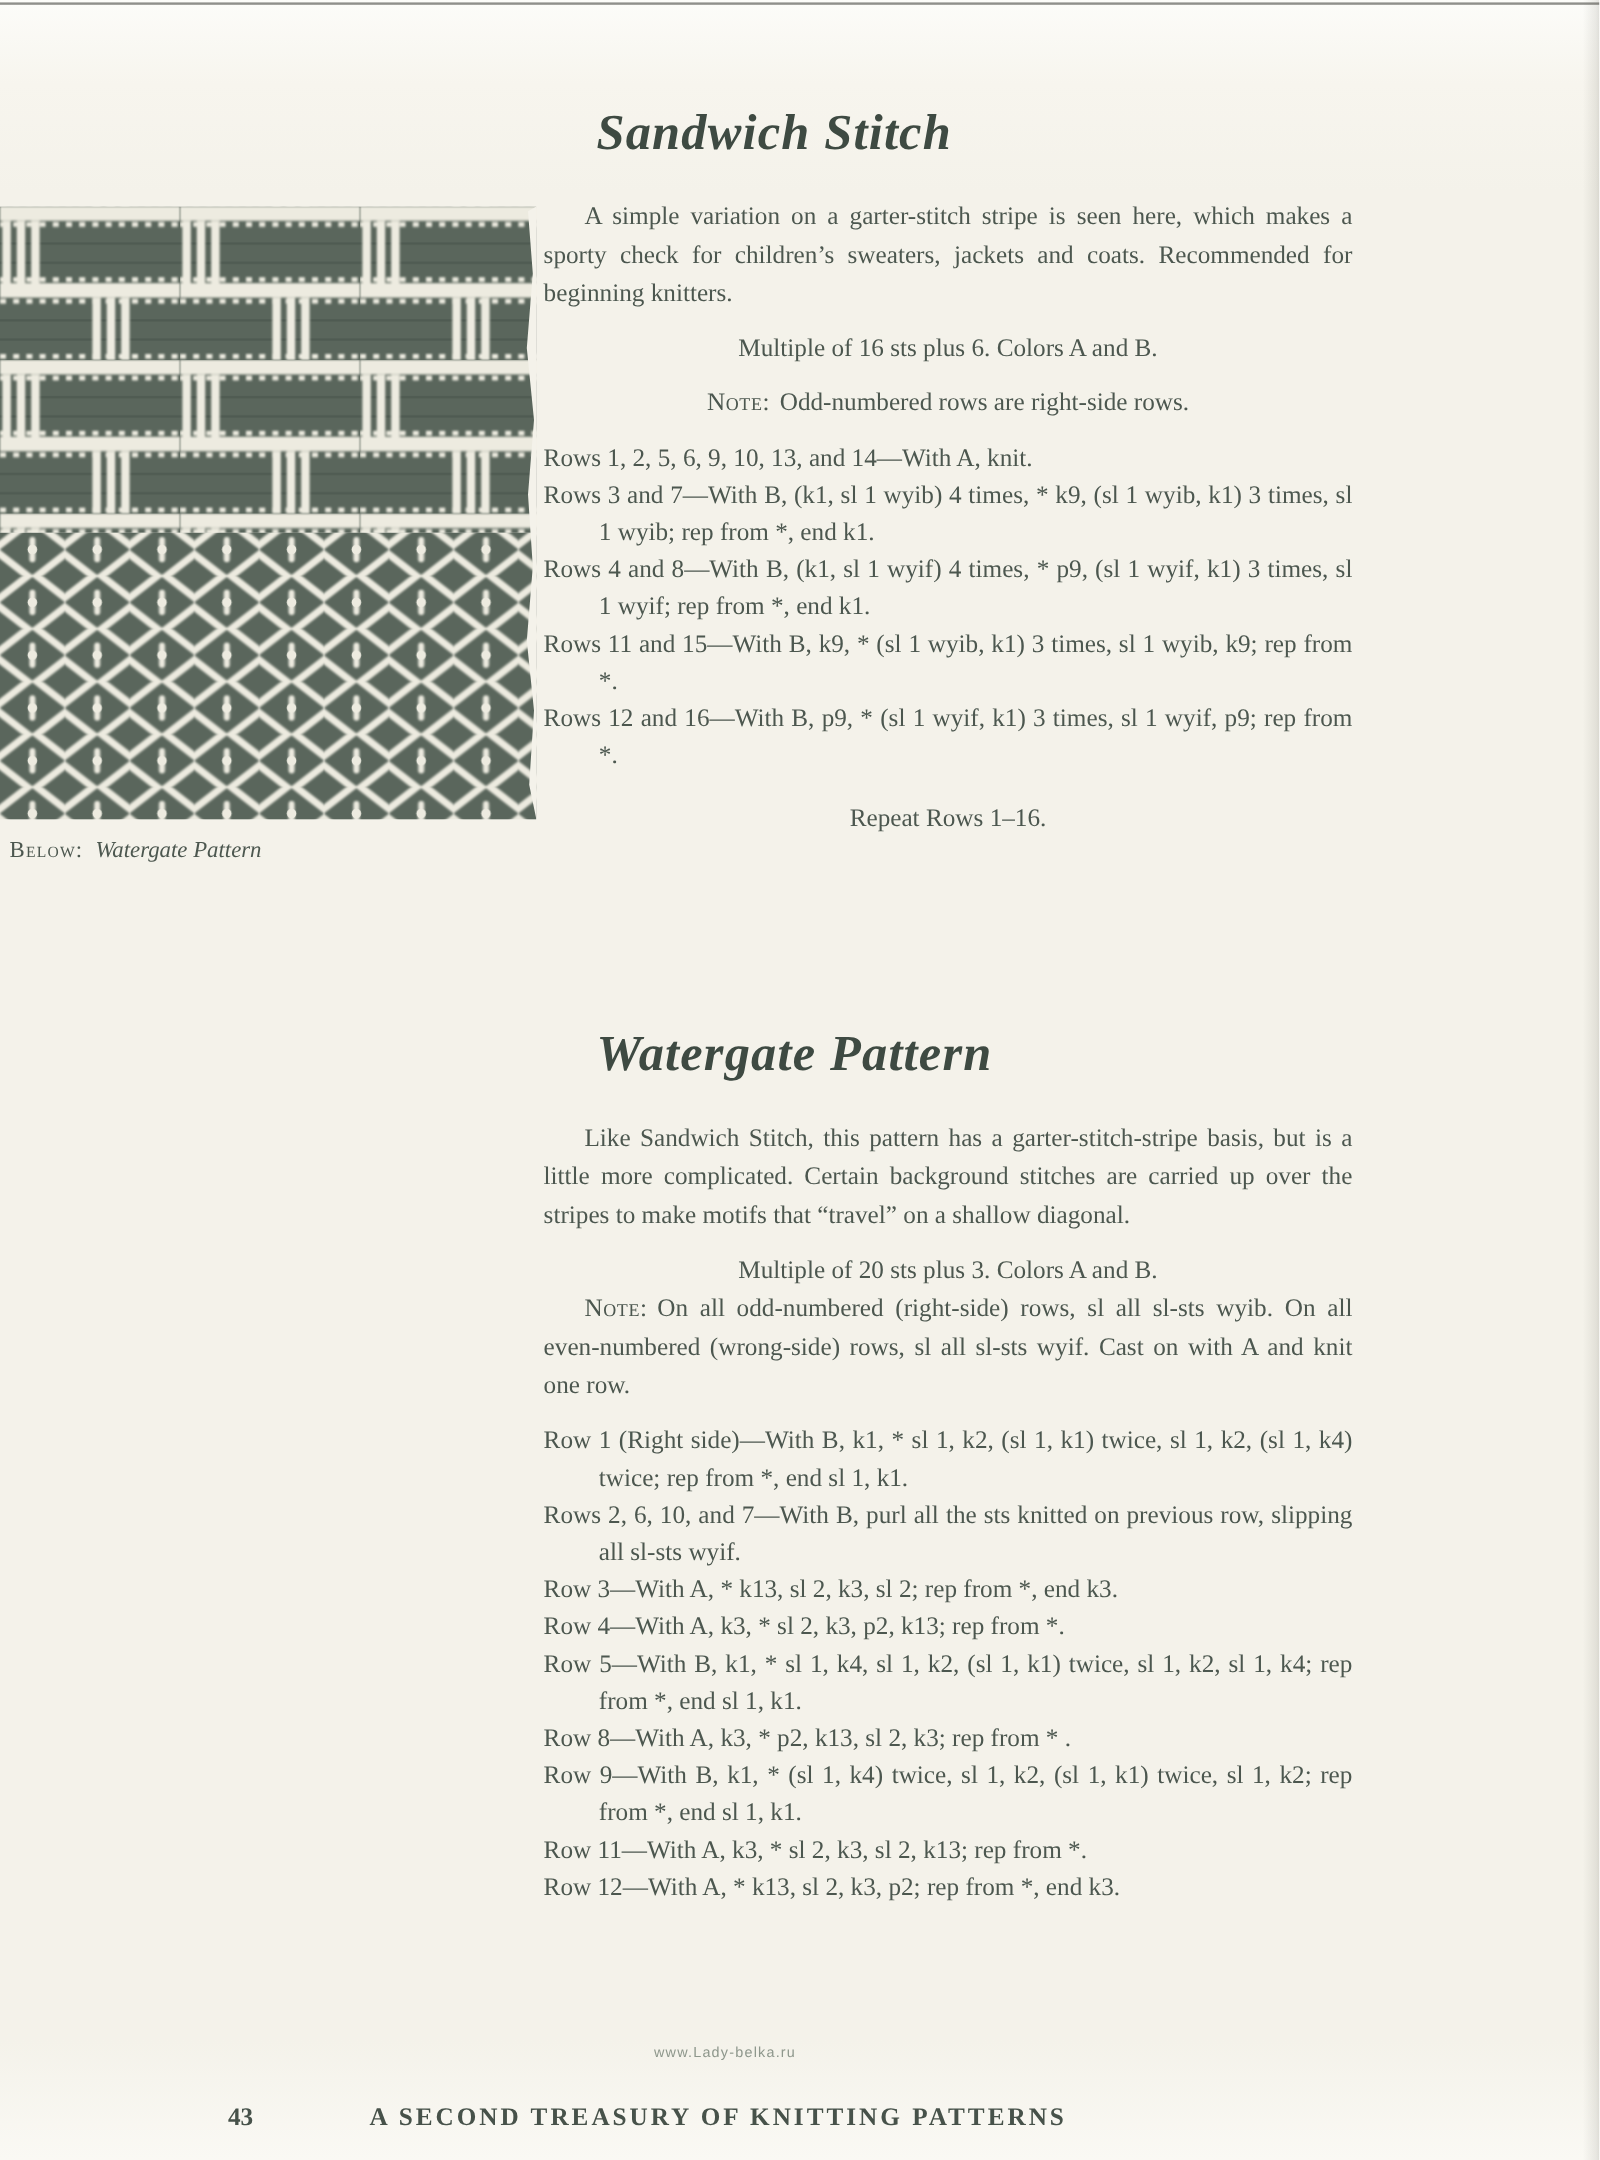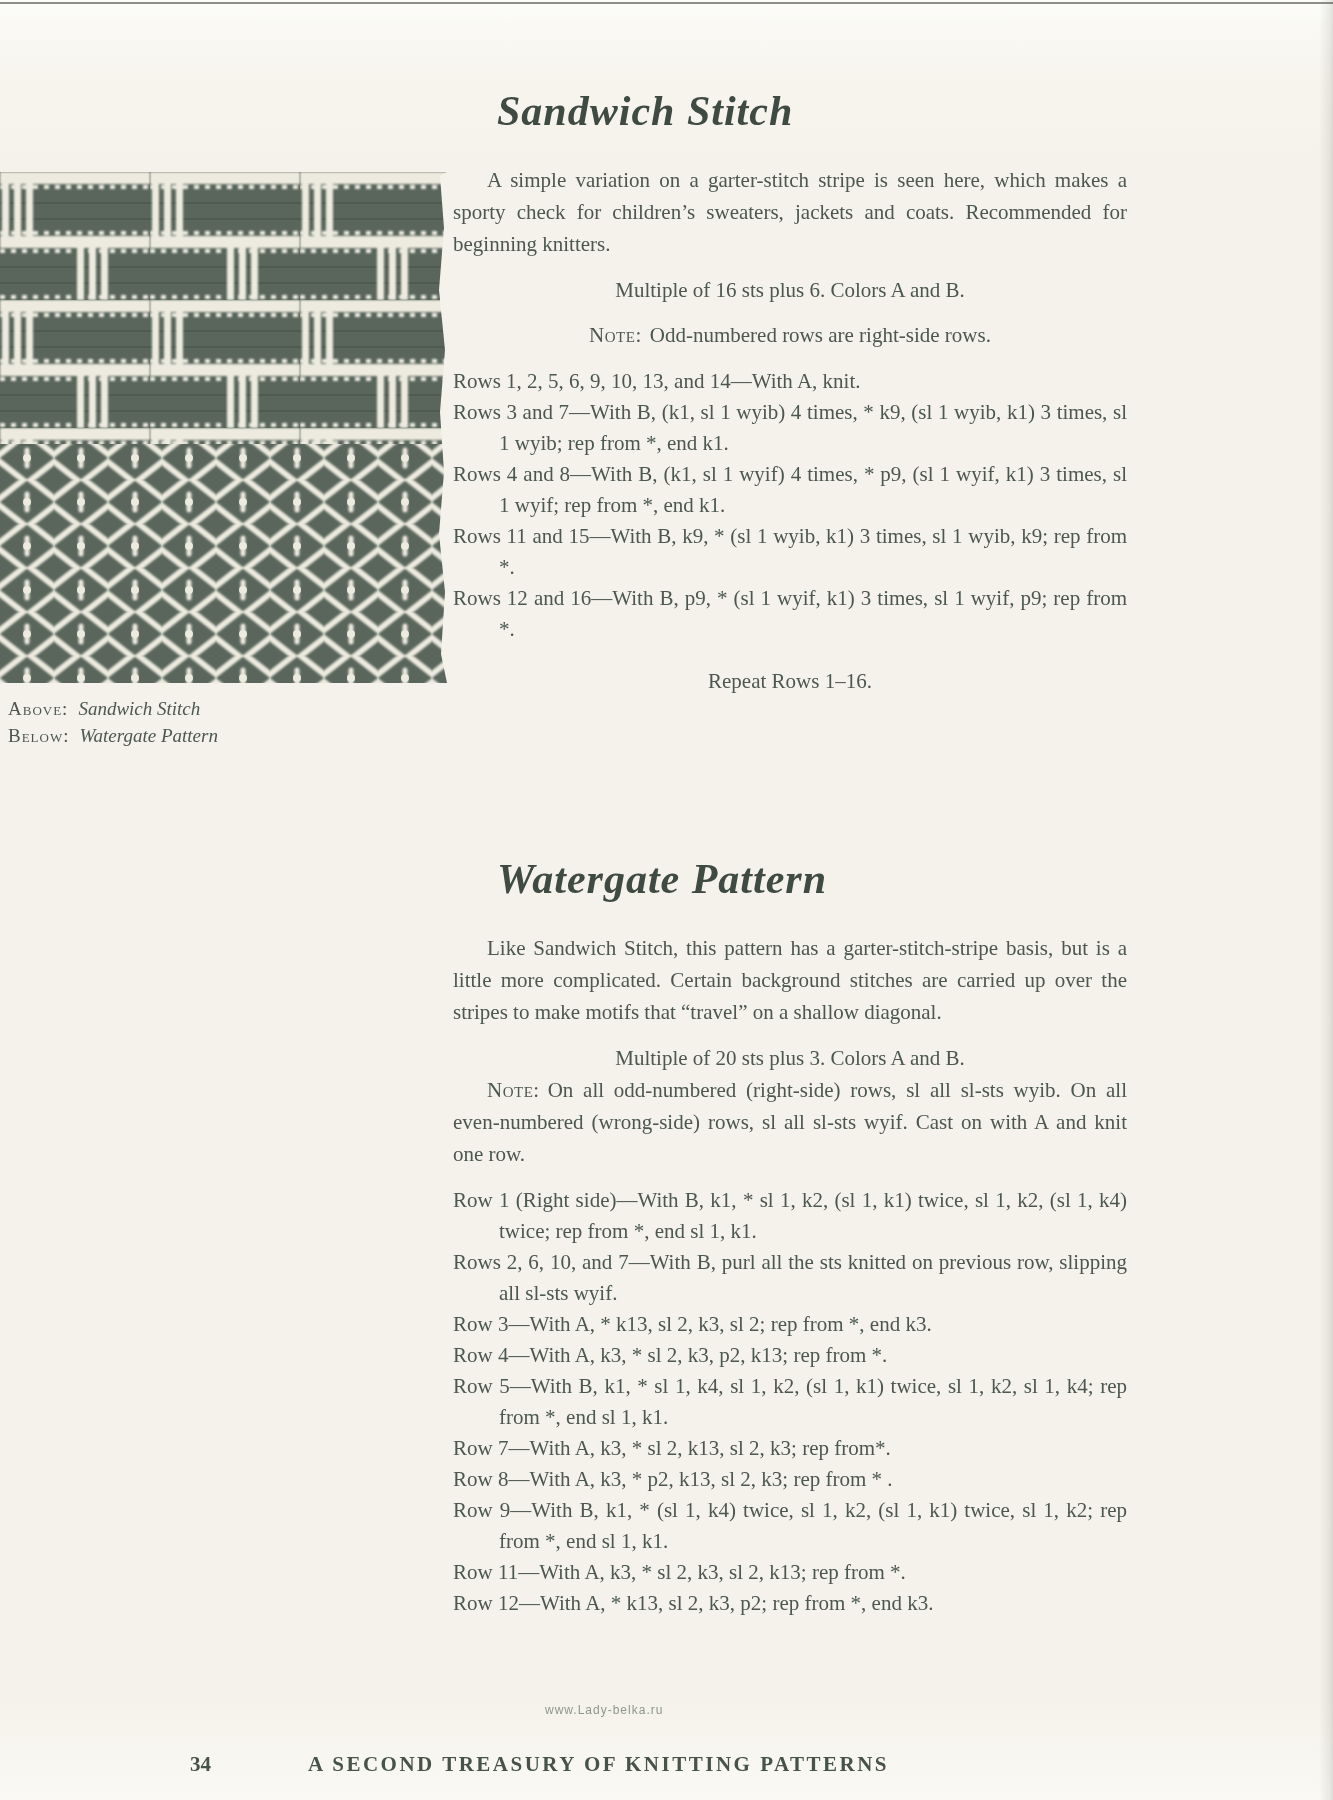--- a/index.html
+++ b/index.html
@@ -109,23 +109,20 @@
           <circle cx="27" cy="22" r="4" style="fill:var(--yarn-light)"></circle>
         </pattern>
       </defs>
       <rect x="0" y="0" width="447" height="272" fill="url(#p-sand)"></rect>
       <rect x="0" y="272" width="447" height="239" fill="url(#p-water)"></rect>
 
       <path d="M447,0 L440,4 L444,56 L439,118 L445,178 L440,240 L444,300 L439,362 L445,420 L441,482 L447,511 Z" style="fill:var(--page-bg)"></path>
     </svg>
     <figcaption class="swatch-caption">
       <div>
-        <span class="cap-label">Above:</span><span class="cap-title">Sandwich Stitch</span>
-      </div>
-      <div>
         <span class="cap-label">Below:</span><span class="cap-title">Watergate Pattern</span>
       </div>
     </figcaption>
   </figure>
 
   <section class="text-col" id="sandwich-section">
     <h1 class="sec-title">Sandwich Stitch</h1>
     <p class="intro">A simple variation on a garter-stitch stripe is seen here, which makes a sporty check for children’s sweaters, jackets and coats. Recommended for beginning knitters.</p>
     <p class="center-line multiple">Multiple of 16 sts plus 6. Colors A and B.</p>
     <p class="center-line note-line">
@@ -149,27 +146,26 @@
     <p class="note-para">
       <span class="note-label">Note:</span><span>On all odd-numbered (right-side) rows, sl all sl-sts wyib. On all even-numbered (wrong-side) rows, sl all sl-sts wyif. Cast on with A and knit one row.</span>
     </p>
     <div class="rows">
 
     <p>Row 1 (Right side)—With B, k1, * sl 1, k2, (sl 1, k1) twice, sl 1, k2, (sl 1, k4) twice; rep from *, end sl 1, k1.</p>
         <p>Rows 2, 6, 10, and 7—With B, purl all the sts knitted on previous row, slipping all sl-sts wyif.</p>
         <p>Row 3—With A, * k13, sl 2, k3, sl 2; rep from *, end k3.</p>
         <p>Row 4—With A, k3, * sl 2, k3, p2, k13; rep from *.</p>
         <p>Row 5—With B, k1, * sl 1, k4, sl 1, k2, (sl 1, k1) twice, sl 1, k2, sl 1, k4; rep from *, end sl 1, k1.</p>
-        <p>Row 7—With A, k3, * sl 2, k13, sl 2, k3; rep from*.</p>
         <p>Row 8—With A, k3, * p2, k13, sl 2, k3; rep from * .</p>
         <p>Row 9—With B, k1, * (sl 1, k4) twice, sl 1, k2, (sl 1, k1) twice, sl 1, k2; rep from *, end sl 1, k1.</p>
         <p>Row 11—With A, k3, * sl 2, k3, sl 2, k13; rep from *.</p>
         <p>Row 12—With A, * k13, sl 2, k3, p2; rep from *, end k3.</p>
       </div>
   </section>
 
   <div class="watermark">www.Lady-belka.ru</div>
 
   <footer class="page-footer">
-    <span class="page-number">34</span>
+    <span class="page-number">43</span>
     <span class="book-title">A SECOND TREASURY OF KNITTING PATTERNS</span>
   </footer>
 </div>
 
 </body></html>

